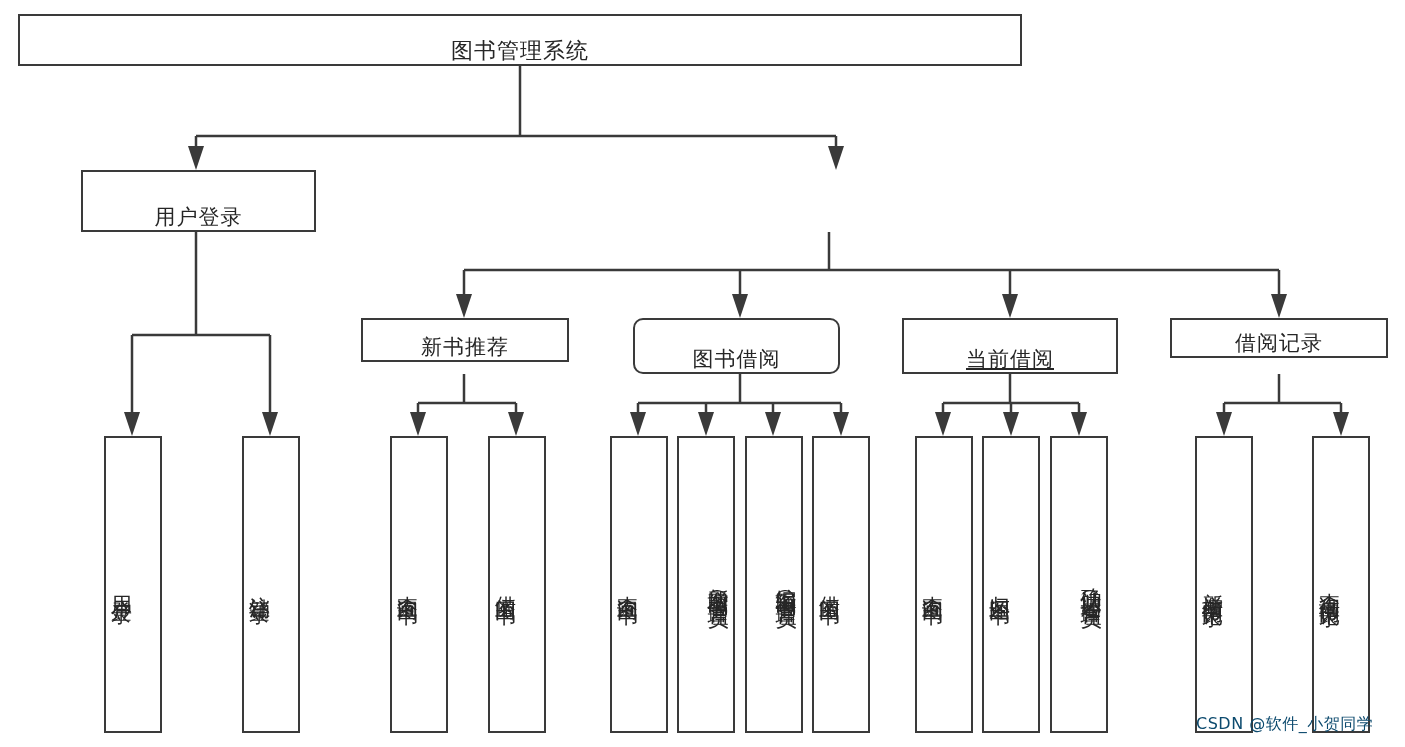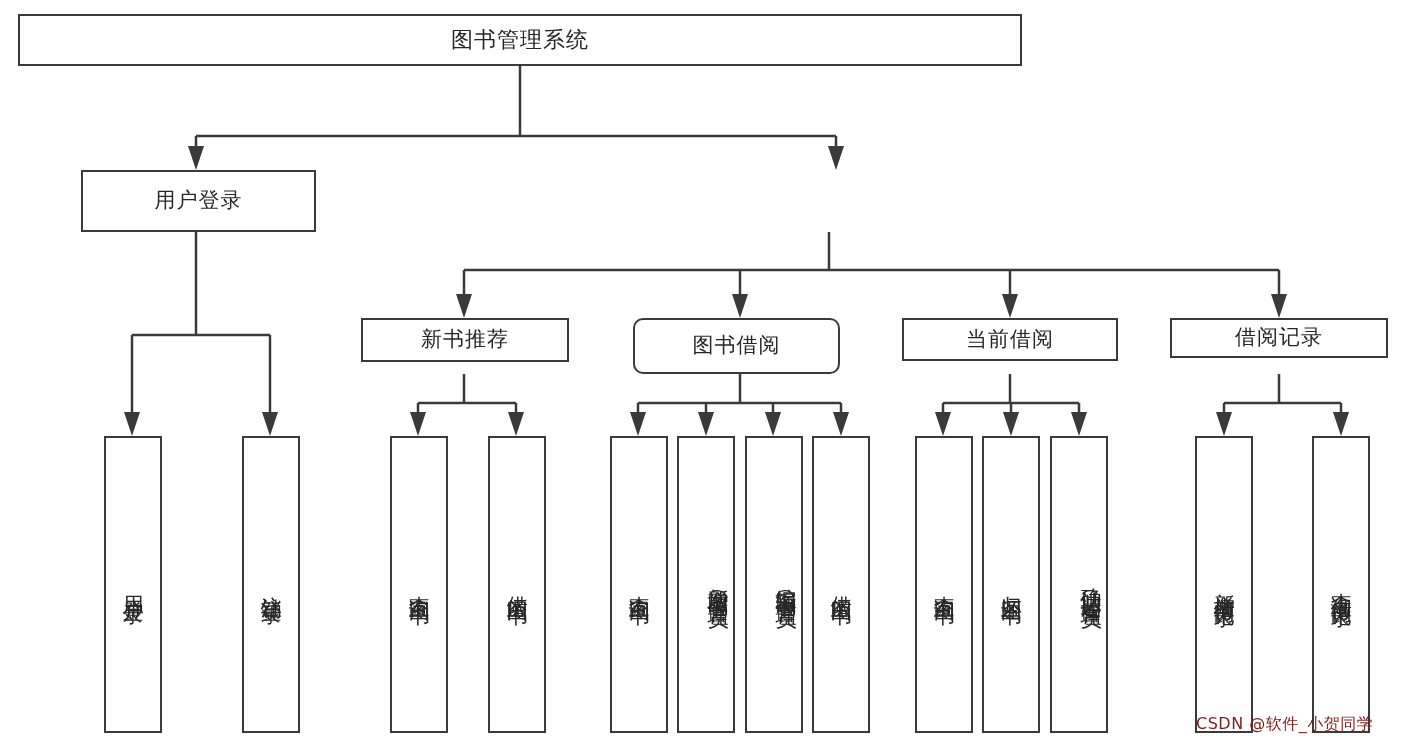--- a/index.html
+++ b/index.html
@@ -1,27 +1,27 @@
 <!DOCTYPE html>
 <html><head>
 <meta charset="utf-8">
 <style>
   html,body{margin:0;padding:0;background:#ffffff;}
   body{font-family:"DejaVu Sans","Liberation Sans",sans-serif;}
   #canvas{position:relative;width:1405px;height:747px;background:#ffffff;overflow:hidden;}
-  .node{position:absolute;box-sizing:border-box;border:2.5px solid #3a3a3a;background:#ffffff;display:flex;align-items:center;justify-content:center;color:#262626;}
+  .node{position:absolute;box-sizing:border-box;border:2.5px solid #3a3a3a;background:#ffffff;display:flex;align-items:flex-end;justify-content:center;color:#262626;}
   .node.horiz{font-size:21px;line-height:1.2;letter-spacing:1px;}
   .node.root{font-size:22px;}
   .node.vert{writing-mode:vertical-rl;text-orientation:upright;font-size:21px;line-height:1.45;letter-spacing:3px;padding-top:6px;padding-bottom:6px;}
   .node.vert.topalign{align-items:flex-start;}
   .lbl{white-space:pre;}
   svg.wires{position:absolute;left:0;top:0;width:1405px;height:747px;pointer-events:none;}
   .wire{stroke:#3a3a3a;stroke-width:2.5;fill:none;}
   .arrowhead{fill:#3a3a3a;}
-  #watermark{position:absolute;left:1196px;top:714px;font-size:16px;color:#7f1d1d;letter-spacing:.5px;white-space:nowrap;}
+  #watermark{position:absolute;left:1196px;top:714px;font-size:16px;color:#0c4a6e;letter-spacing:.5px;white-space:nowrap;}
 </style>
 </head>
 <body>
 
 <div id="canvas">
 
   <svg class="wires" viewBox="0 0 1405 747">
 
     <path class="wire" d="M520,66 L520,136"></path>
     <path class="wire" d="M196,136 L836,136"></path>
@@ -90,21 +90,21 @@
   <div class="node horiz" style="left:81px;top:170px;width:235px;height:62px;">
     <span class="lbl">用户登录</span>
   </div>
 
   <div class="node horiz" style="left:361px;top:318px;width:208px;height:44px;">
     <span class="lbl">新书推荐</span>
   </div>
   <div class="node horiz" style="left:633px;top:318px;width:207px;height:56px;border-radius:10px;">
     <span class="lbl">图书借阅</span>
   </div>
-  <div class="node horiz" style="left:902px;top:318px;width:216px;height:43px;">
+  <div class="node horiz" style="left:902px;top:318px;width:216px;height:56px;text-decoration:underline;">
     <span class="lbl">当前借阅</span>
   </div>
   <div class="node horiz" style="left:1170px;top:318px;width:218px;height:40px;">
     <span class="lbl">借阅记录</span>
   </div>
 
   <div class="node vert" style="left:104px;top:436px;width:58px;height:297px;">
     <span class="lbl">用户登录</span>
   </div>
   <div class="node vert" style="left:242px;top:436px;width:58px;height:297px;">

